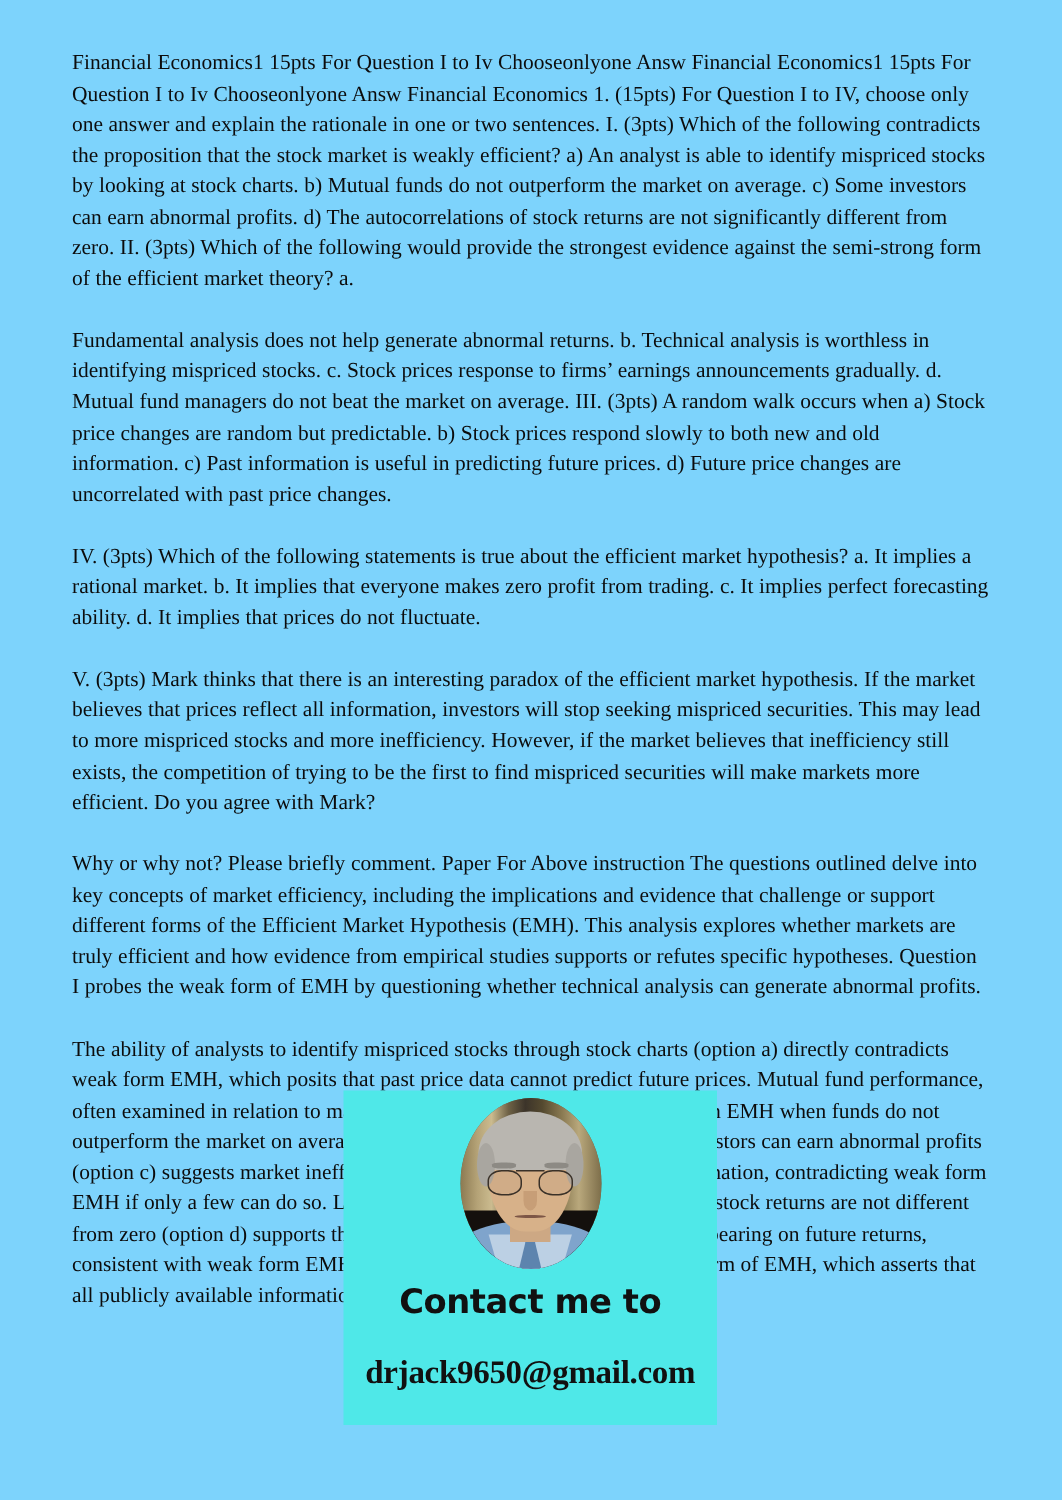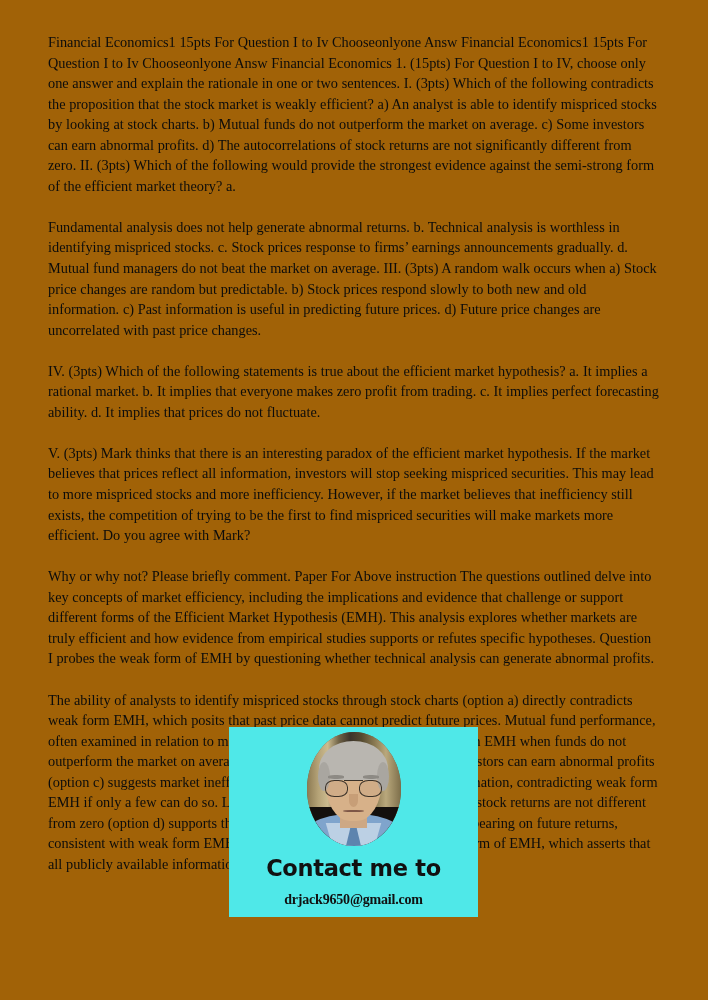--- a/index.html
+++ b/index.html
@@ -9,21 +9,21 @@
     background: #ffffff;
   }
   body {
     font-family: "Liberation Serif", "DejaVu Serif", serif;
     color: #000000;
   }
   #page {
     position: relative;
     width: 708px;
     height: 1000px;
-    background: #a16207;
+    background: #7dd3fc;
     overflow: hidden;
   }
   #doc-body {
     position: absolute;
     left: 48px;
     top: 32px;
     width: 611px;
   }
   .para {
     font-size: 14.3px;
@@ -35,21 +35,21 @@
     color: #0c0c0c;
   }
   .para:last-child { margin-bottom: 0; }
 
   
   #contact-overlay {
     position: absolute;
     left: 229px;
     top: 727px;
     width: 249px;
-    height: 190px;
+    height: 223px;
     background: #4FE8E8;
     display: flex;
     flex-direction: column;
     align-items: center;
     overflow: hidden;
   }
   #portrait {
     position: relative;
     width: 94px;
     height: 114px;
@@ -192,25 +192,25 @@
     margin-top: 7px;
     text-align: center;
     font-family: "DejaVu Sans", "Liberation Sans", sans-serif;
     font-weight: bold;
     font-size: 22.5px;
     line-height: 30px;
     color: #111111;
     letter-spacing: -0.3px;
   }
   #contact-email {
-    margin-top: 4px;
+    margin-top: 19px;
     text-align: center;
     font-family: "Liberation Serif", "DejaVu Serif", serif;
     font-weight: bold;
-    font-size: 14px;
+    font-size: 22px;
     line-height: 26px;
     color: #111111;
     letter-spacing: -0.2px;
   }
 </style>
 </head>
 <body>
 
 <div id="page">
 

